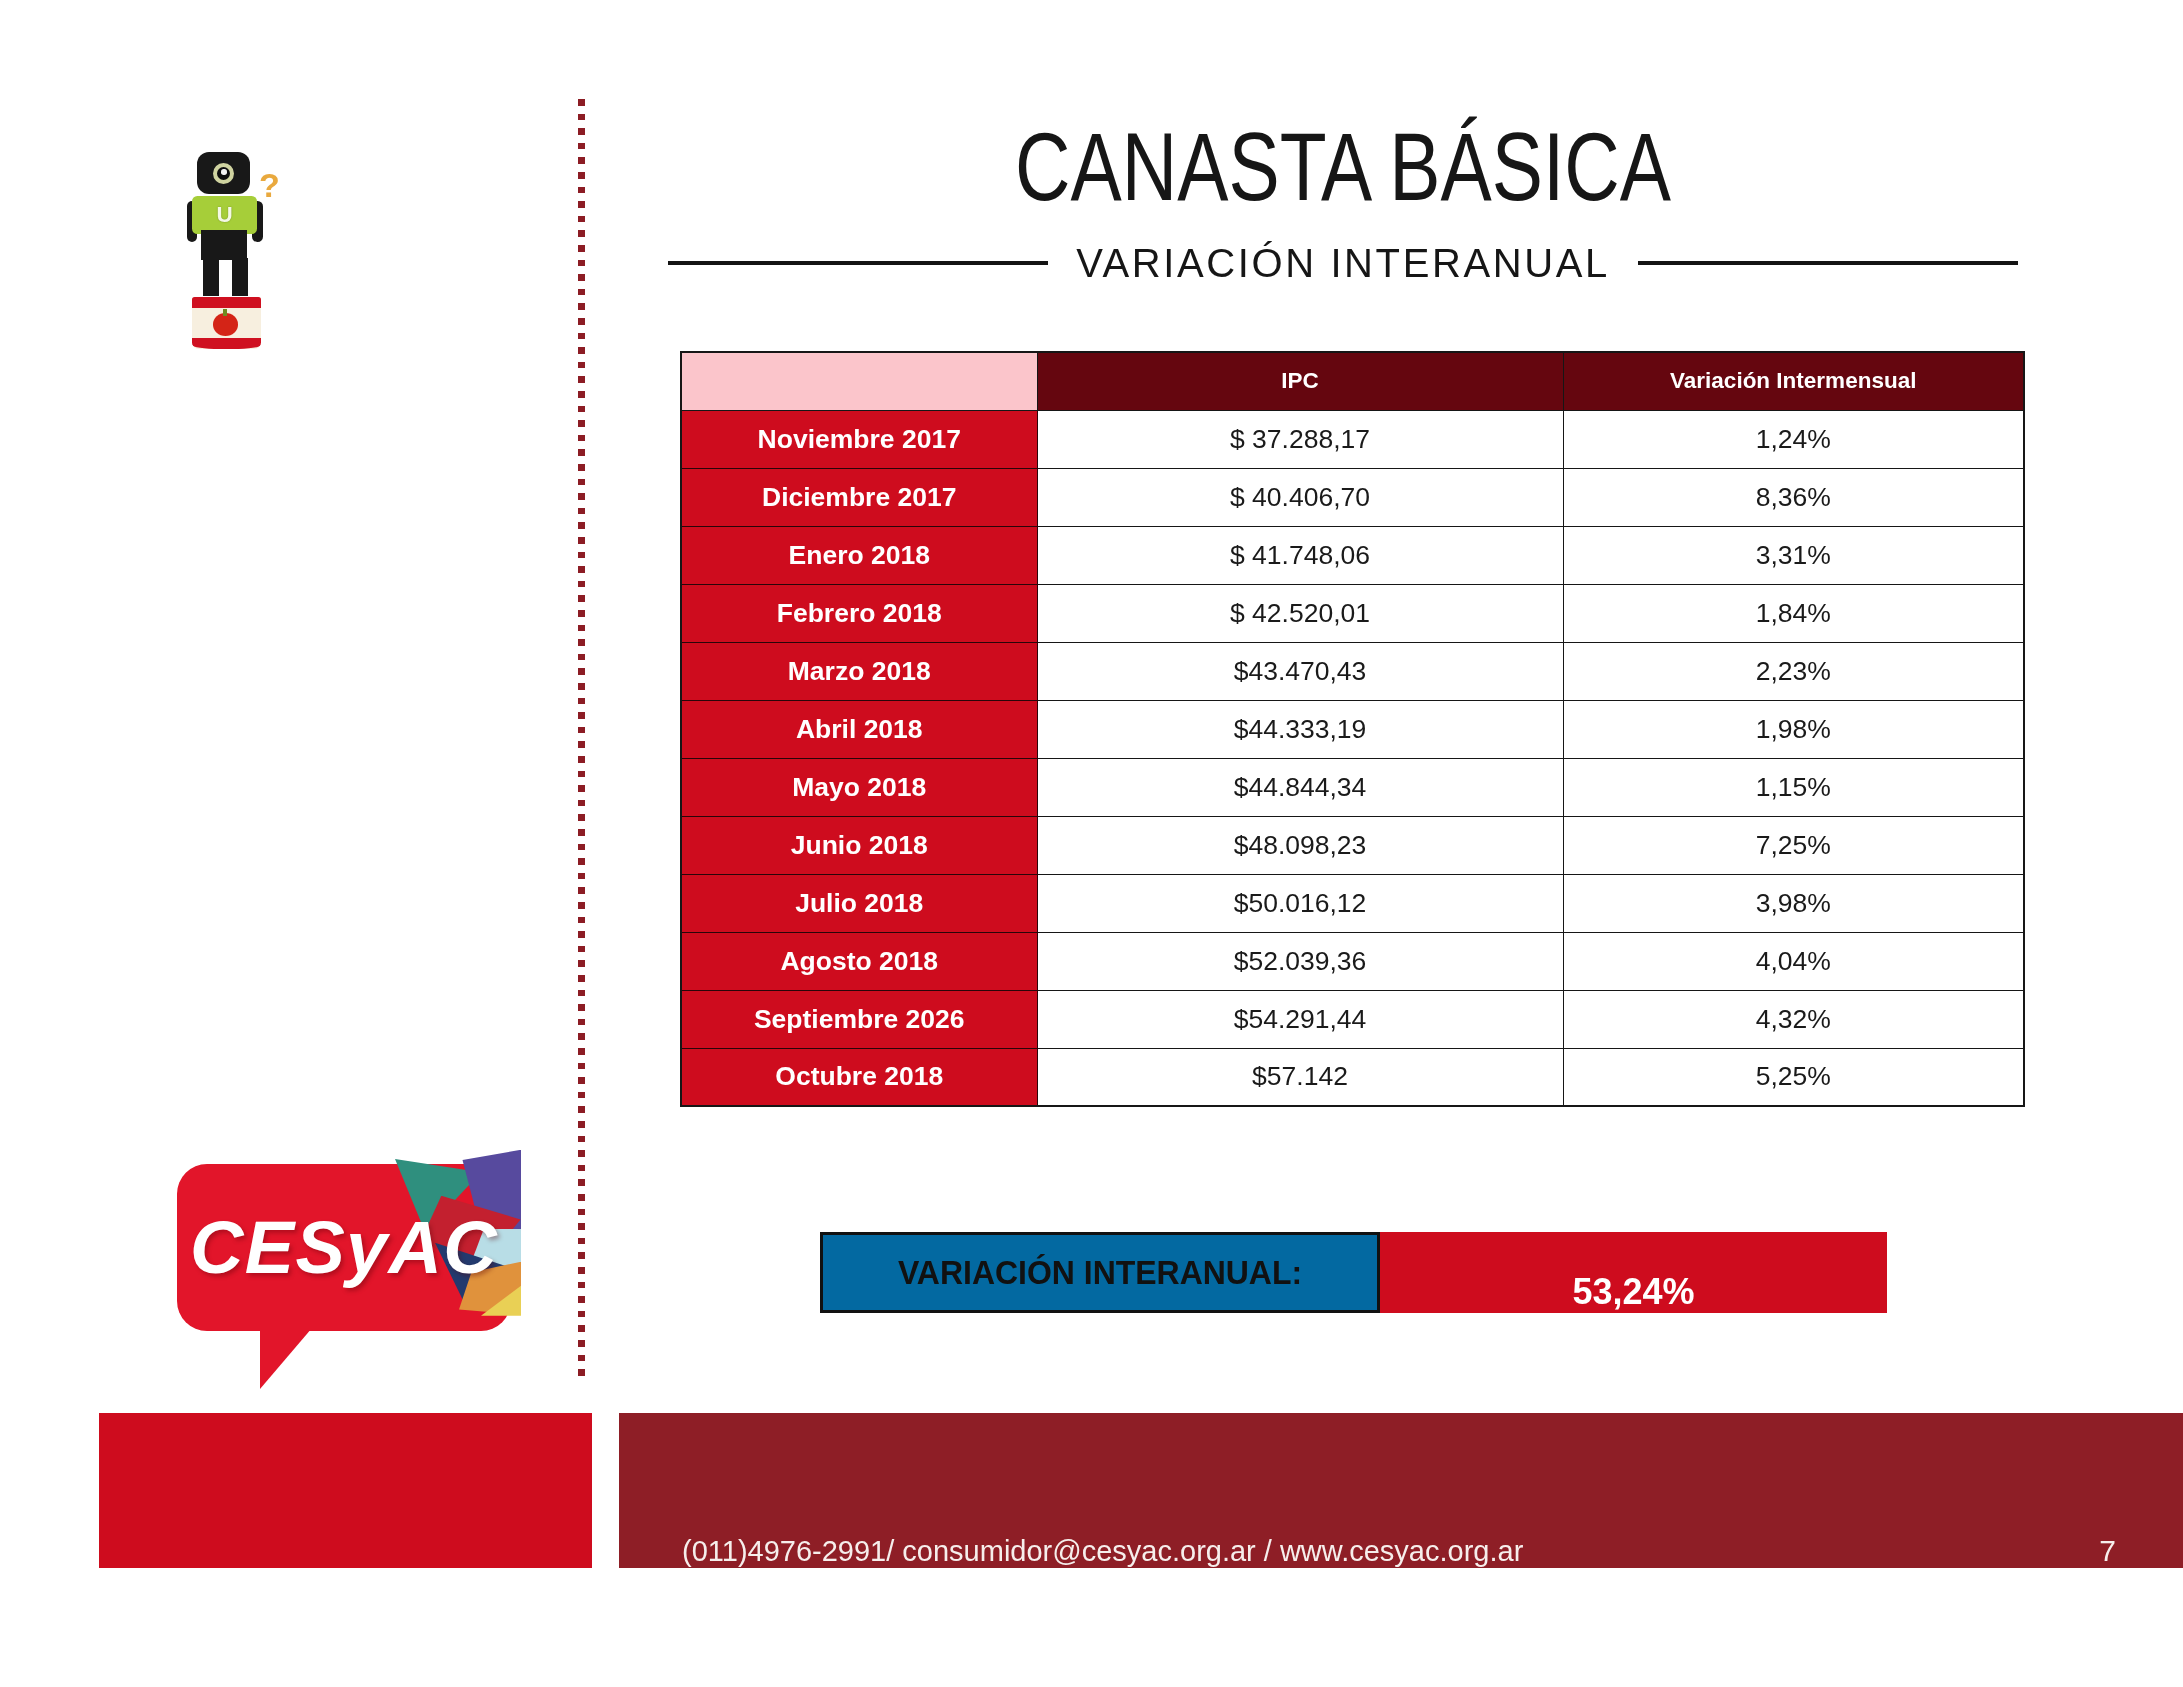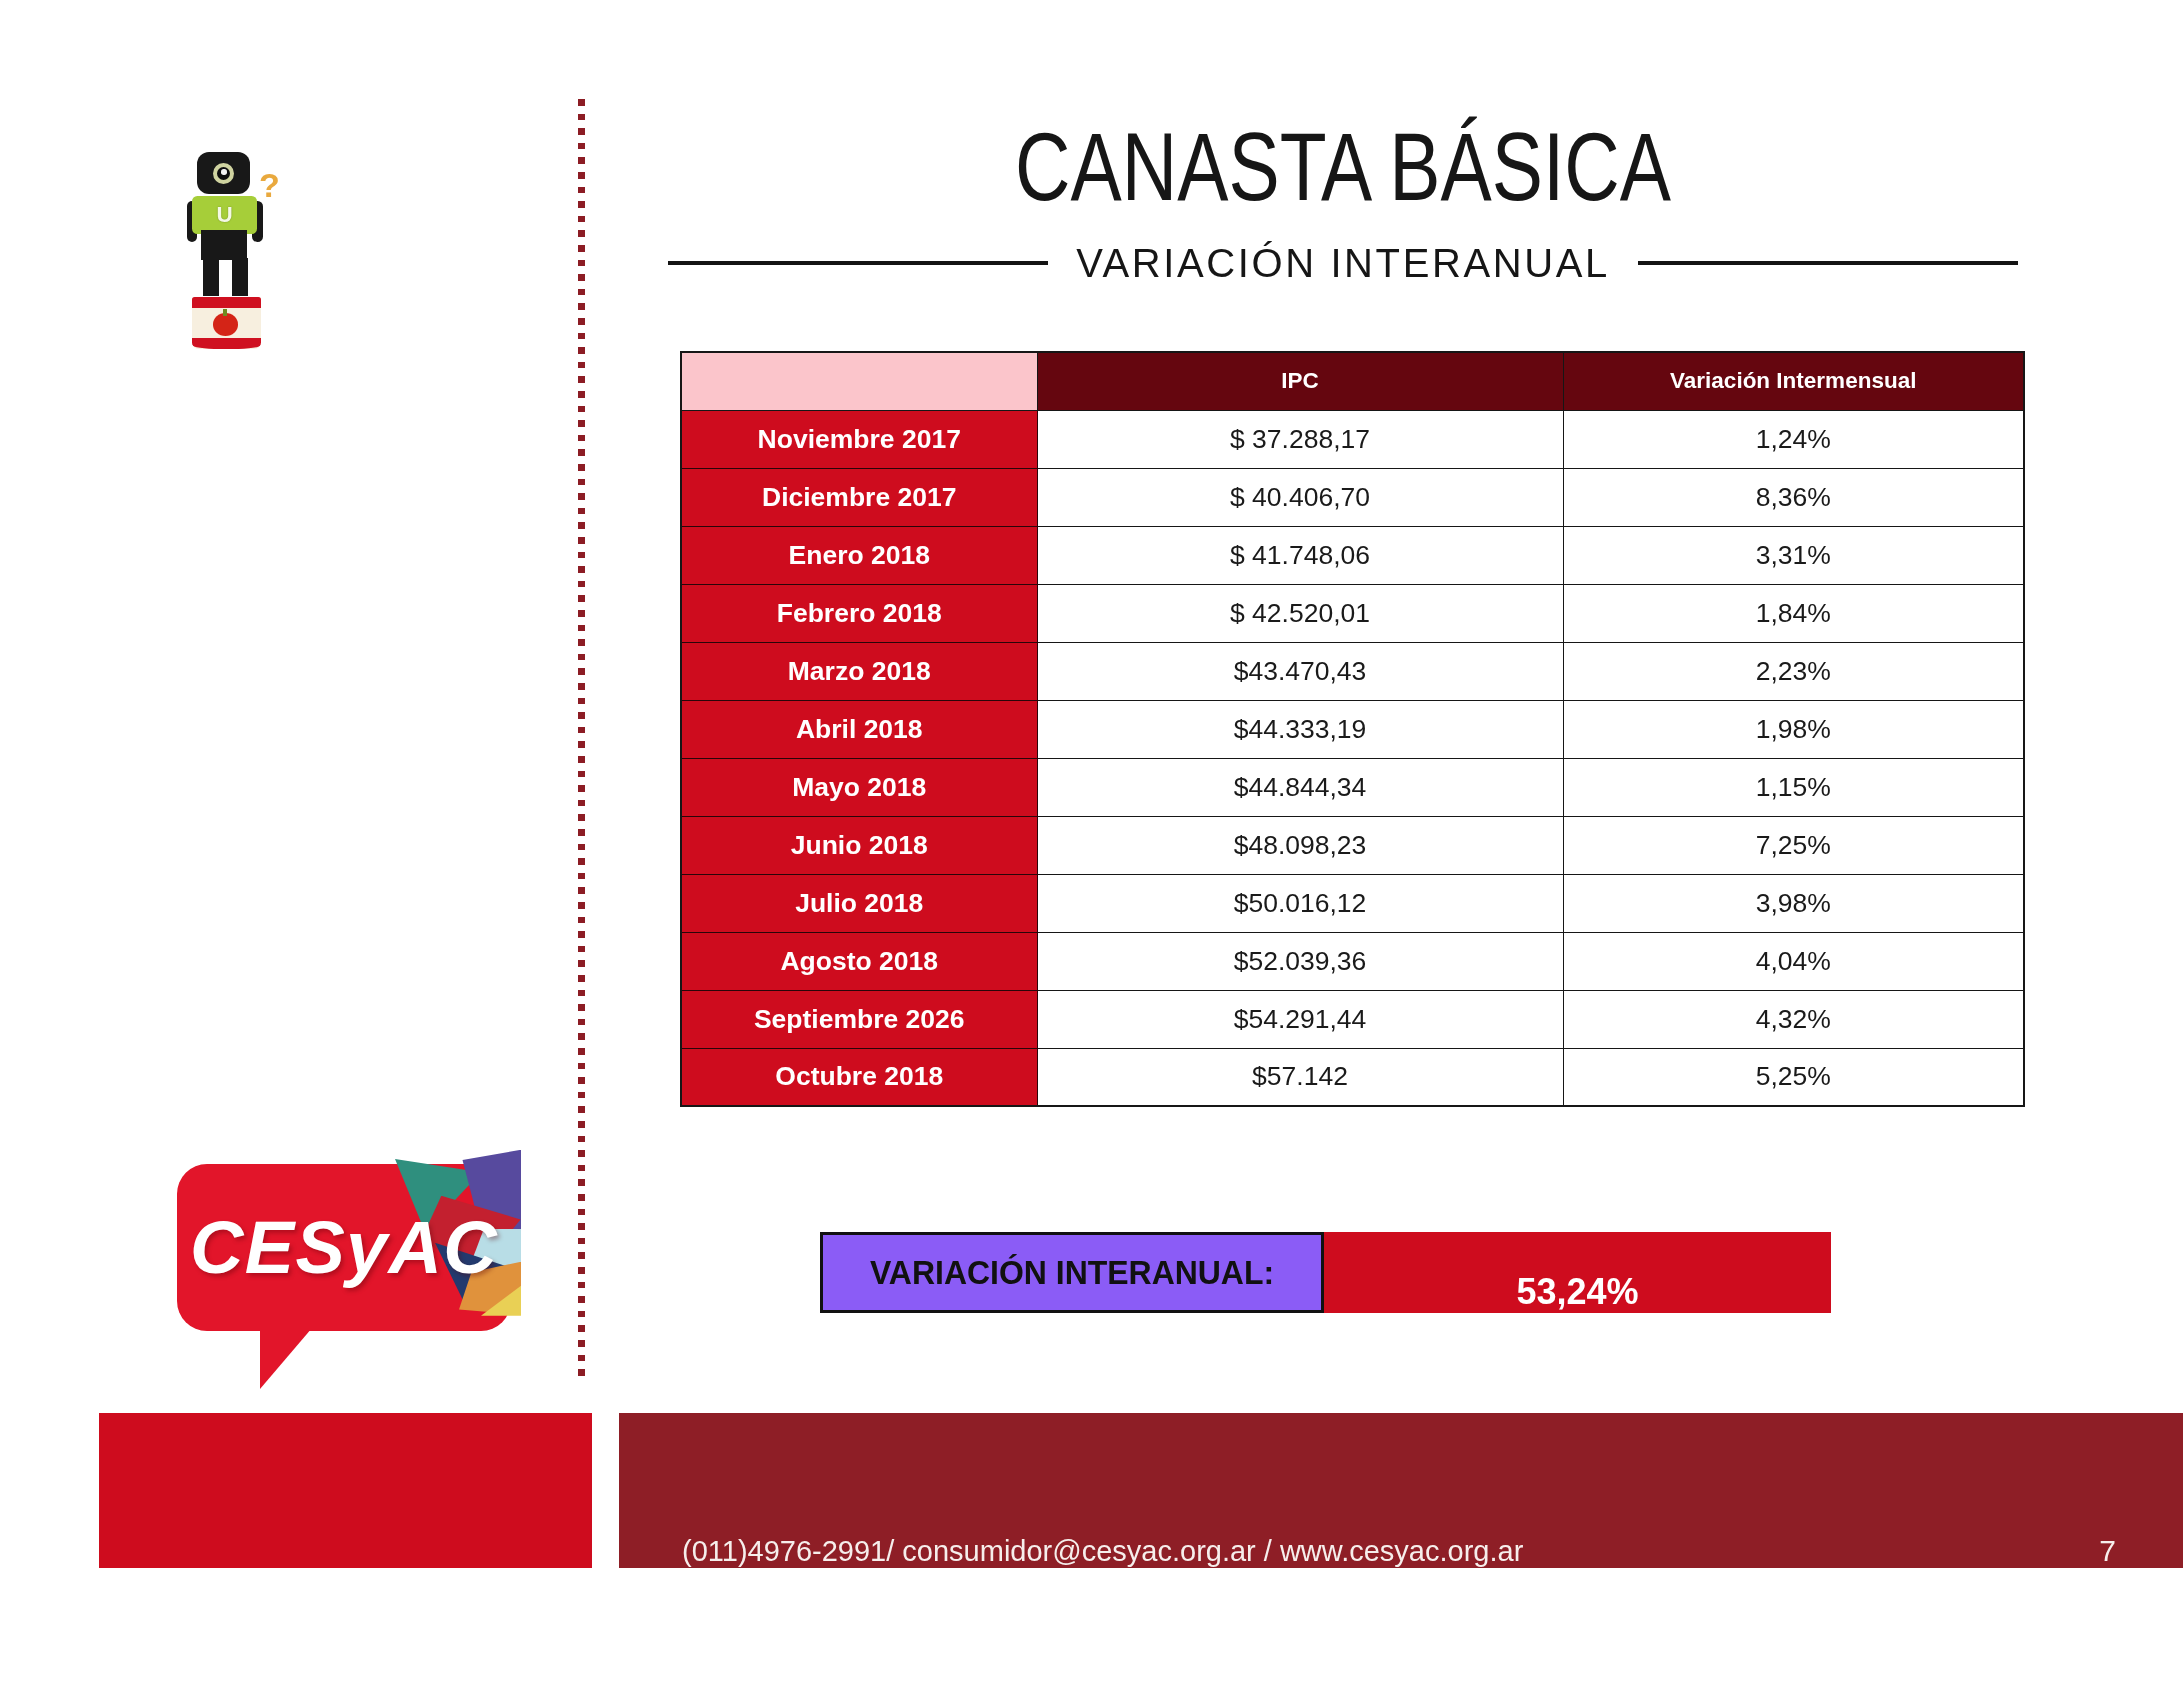--- a/index.html
+++ b/index.html
@@ -41,21 +41,21 @@
   table.ipc-table { border-collapse: collapse; table-layout: fixed; width: 1343px; border: 2.6px solid #161616; }
   .ipc-table col.c1 { width: 356px; } .ipc-table col.c2 { width: 526px; } .ipc-table col.c3 { width: 461px; }
   .ipc-table th, .ipc-table td { border: 1.3px solid #161616; height: 58px; vertical-align: middle; }
   .ipc-table th { font-size: 22.5px; font-weight: bold; color: #ffffff; background: #65060f; text-align: center; }
   .ipc-table th.corner { background: #fbc5cb; }
   .ipc-table td:first-child { background: #ce0c1e; color: #ffffff; font-weight: bold; font-size: 26.5px; text-align: center; border-color: #2a0509; }
   .ipc-table td { background: #ffffff; color: #1a1a1a; font-size: 26.5px; text-align: center; }
 
   
   .summary-box { position: absolute; left: 820px; top: 1232px; height: 81px; display: flex; }
-  .summary-label-cell { width: 504px; height: 100%; background: #8b5cf6; border: 3.3px solid #111111; display: flex; align-items: center; justify-content: center; }
+  .summary-label-cell { width: 560px; height: 100%; background: #0369a1; border: 3.3px solid #111111; display: flex; align-items: center; justify-content: center; }
   .summary-label { font-size: 34px; font-weight: bold; color: #111111; white-space: nowrap; transform: scaleX(0.94); }
   .summary-value-cell { width: 507px; height: 100%; background: #ce0c1e; display: flex; align-items: flex-end; justify-content: center; }
   .summary-value { font-size: 36px; font-weight: bold; color: #ffffff; }
 
   
   .cesyac-logo { position: absolute; left: 177px; top: 1159px; width: 344px; height: 228px; text-align: right; }
   .logo-corner { position: absolute; left: 218px; top: -9.3px; width: 126px; height: 165px; z-index: 2; }
   .logo-corner div { position: absolute; }
   .logo-tri-teal    { left: 0;    top: 9.3px;  width: 86px; height: 73px; background: #2f8f7e; clip-path: polygon(0 0, 100% 18%, 35% 100%); }
   .logo-tri-purple  { left: 61px; top: 0;     width: 65px;  height: 86px; background: #574a9e; clip-path: polygon(10% 12%, 100% 0, 100% 100%, 30% 70%); }

